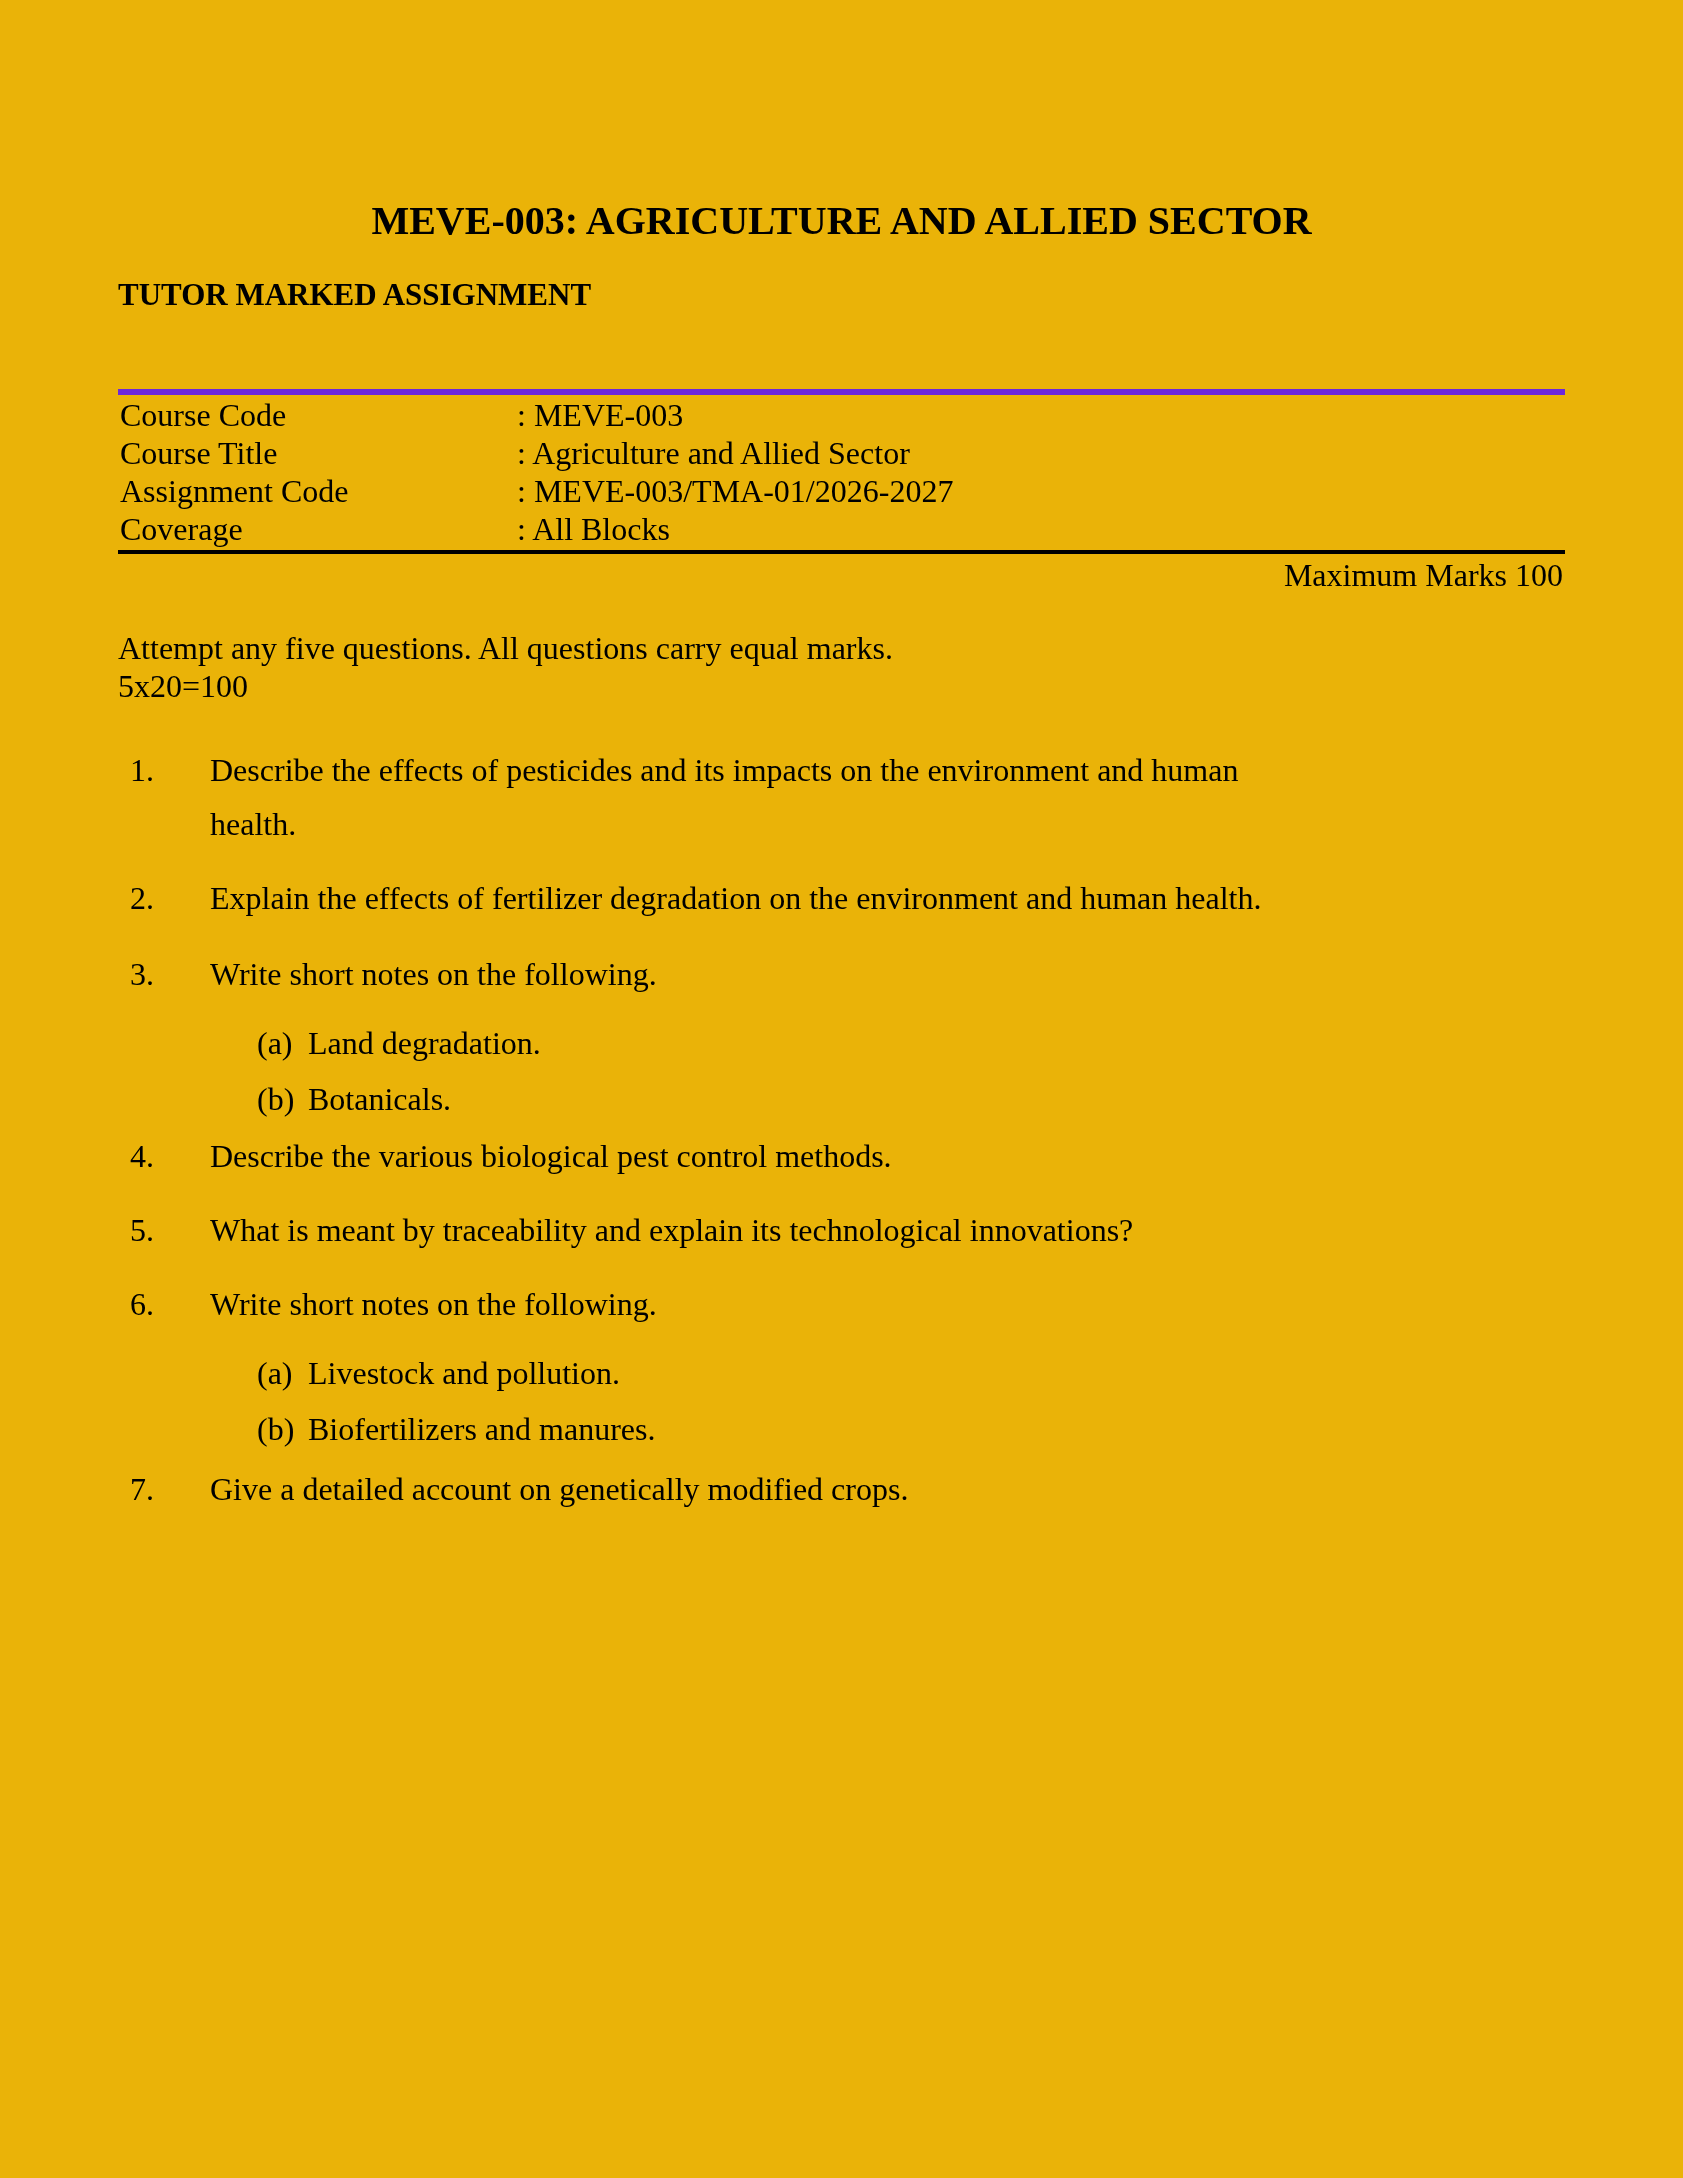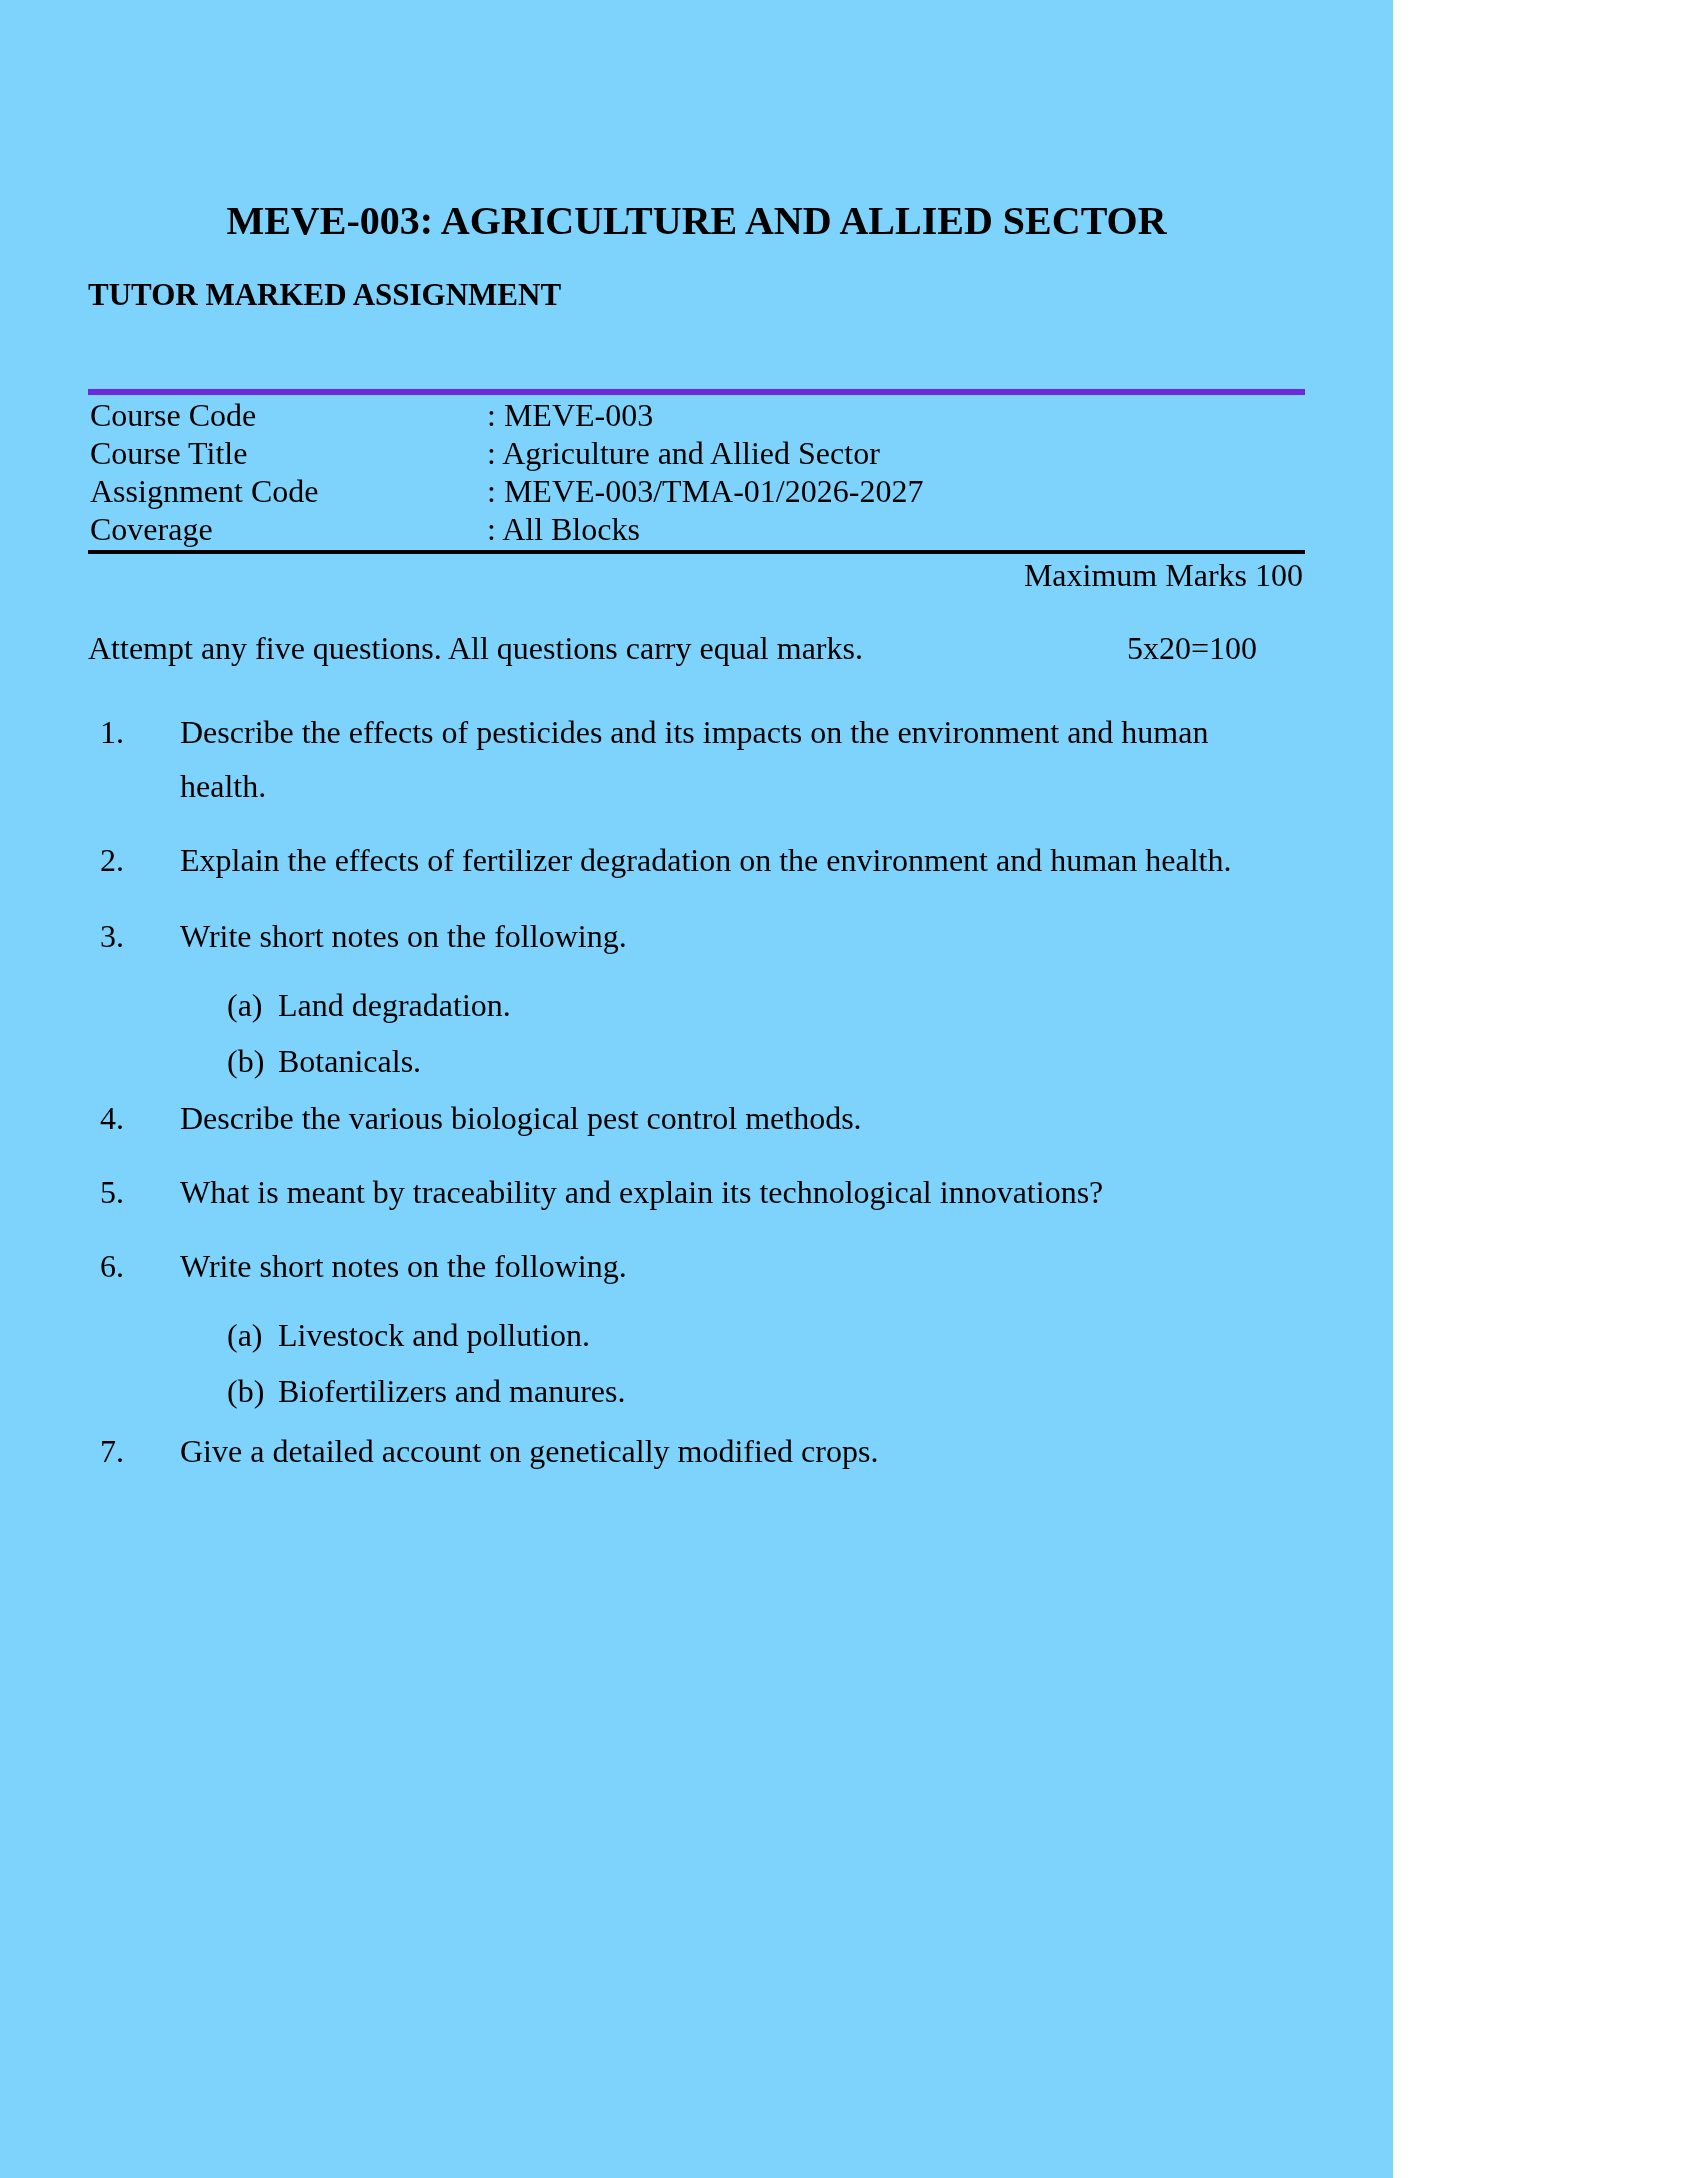--- a/index.html
+++ b/index.html
@@ -1,25 +1,25 @@
 <!DOCTYPE html>
 <html><head>
 <meta charset="utf-8">
 <style>
   * { margin: 0; padding: 0; box-sizing: border-box; }
   html, body { background: #ffffff; }
   .page {
     position: relative;
-    width: 1393px;
+    width: 1683px;
     height: 2178px;
-    background: #7dd3fc;
+    background: #eab308;
     color: #000000;
     font-family: "Liberation Serif", serif;
     font-size: 32px;
-    padding: 0 88px;
+    padding: 0 118px;
     overflow: hidden;
   }
   .doc-title {
     margin-top: 197px;
     line-height: 48px;
     font-size: 40px;
     font-weight: bold;
     text-align: center;
     white-space: nowrap;
   }
@@ -44,20 +44,21 @@
     margin-top: 2px;
     line-height: 38px;
     text-align: right;
     padding-right: 2px;
   }
   .attempt-line {
     margin-top: 35px;
     line-height: 38px;
     display: flex;
     justify-content: space-between;
+    flex-direction: column;
   }
   .attempt-marks { margin-right: 48px; white-space: nowrap; }
   .q { display: flex; }
   .q-num { width: 92px; padding-left: 12px; flex: none; line-height: 54px; }
   .q-text { flex: 1; line-height: 54px; }
   .q-text span { display: block; white-space: nowrap; }
   .sub-list { }
   .sub-item { display: flex; line-height: 56px; }
   .sub-marker { margin-left: 139px; width: 51px; flex: none; }
   .sub-text { white-space: nowrap; }

